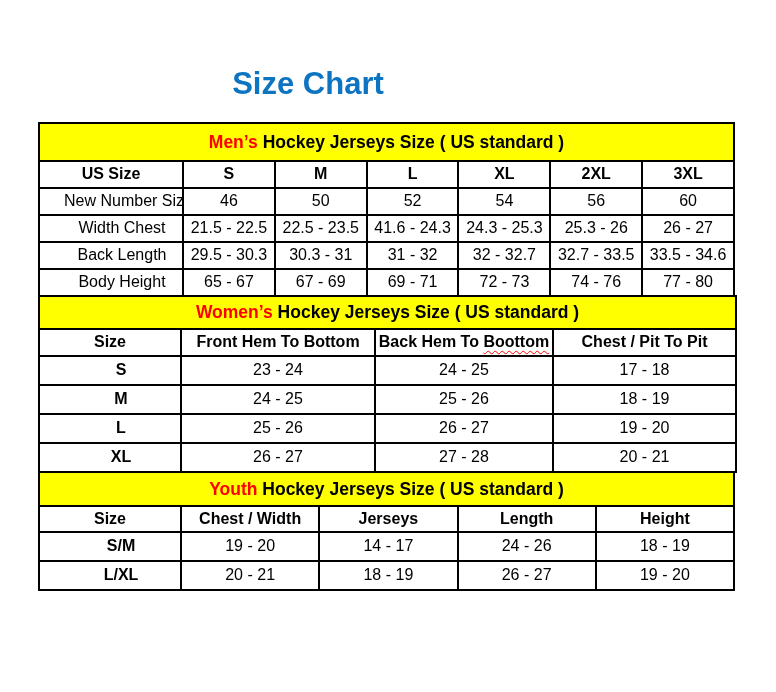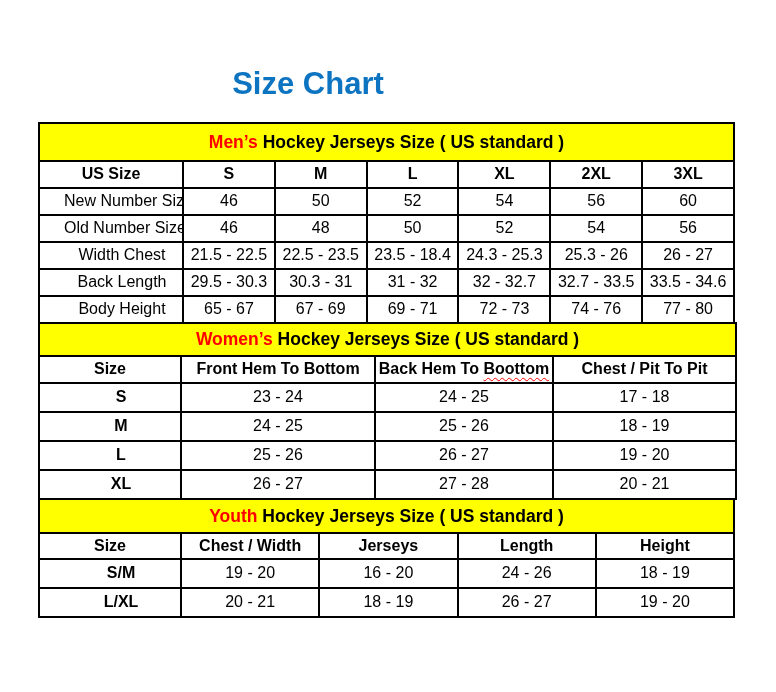--- a/index.html
+++ b/index.html
@@ -110,33 +110,24 @@
           <tr class="data-row">
             <td class="row-label">New Number Size</td>
             <td>46</td>
             <td>50</td>
             <td>52</td>
             <td>54</td>
             <td>56</td>
             <td>60</td>
           </tr>
           <tr class="data-row">
-            <td class="row-label">Old Number Size</td>
-            <td>46</td>
-            <td>48</td>
-            <td>50</td>
-            <td>52</td>
-            <td>54</td>
-            <td>56</td>
-          </tr>
-          <tr class="data-row">
             <td class="row-label">Width Chest</td>
             <td>21.5 - 22.5</td>
             <td>22.5 - 23.5</td>
-            <td>23.5 - 18.4</td>
+            <td>41.6 - 24.3</td>
             <td>24.3 - 25.3</td>
             <td>25.3 - 26</td>
             <td>26 - 27</td>
           </tr>
           <tr class="data-row">
             <td class="row-label">Back Length</td>
             <td>29.5 - 30.3</td>
             <td>30.3 - 31</td>
             <td>31 - 32</td>
             <td>32 - 32.7</td>
@@ -212,21 +203,21 @@
           <tr class="head-row">
             <td><span>Size</span></td>
             <td><span>Chest / Width</span></td>
             <td><span>Jerseys</span></td>
             <td><span>Length</span></td>
             <td><span>Height</span></td>
           </tr>
           <tr class="data-row">
             <td class="row-label">S/M</td>
             <td>19 - 20</td>
-            <td>16 - 20</td>
+            <td>14 - 17</td>
             <td>24 - 26</td>
             <td>18 - 19</td>
           </tr>
           <tr class="data-row">
             <td class="row-label">L/XL</td>
             <td>20 - 21</td>
             <td>18 - 19</td>
             <td>26 - 27</td>
             <td>19 - 20</td>
           </tr>

